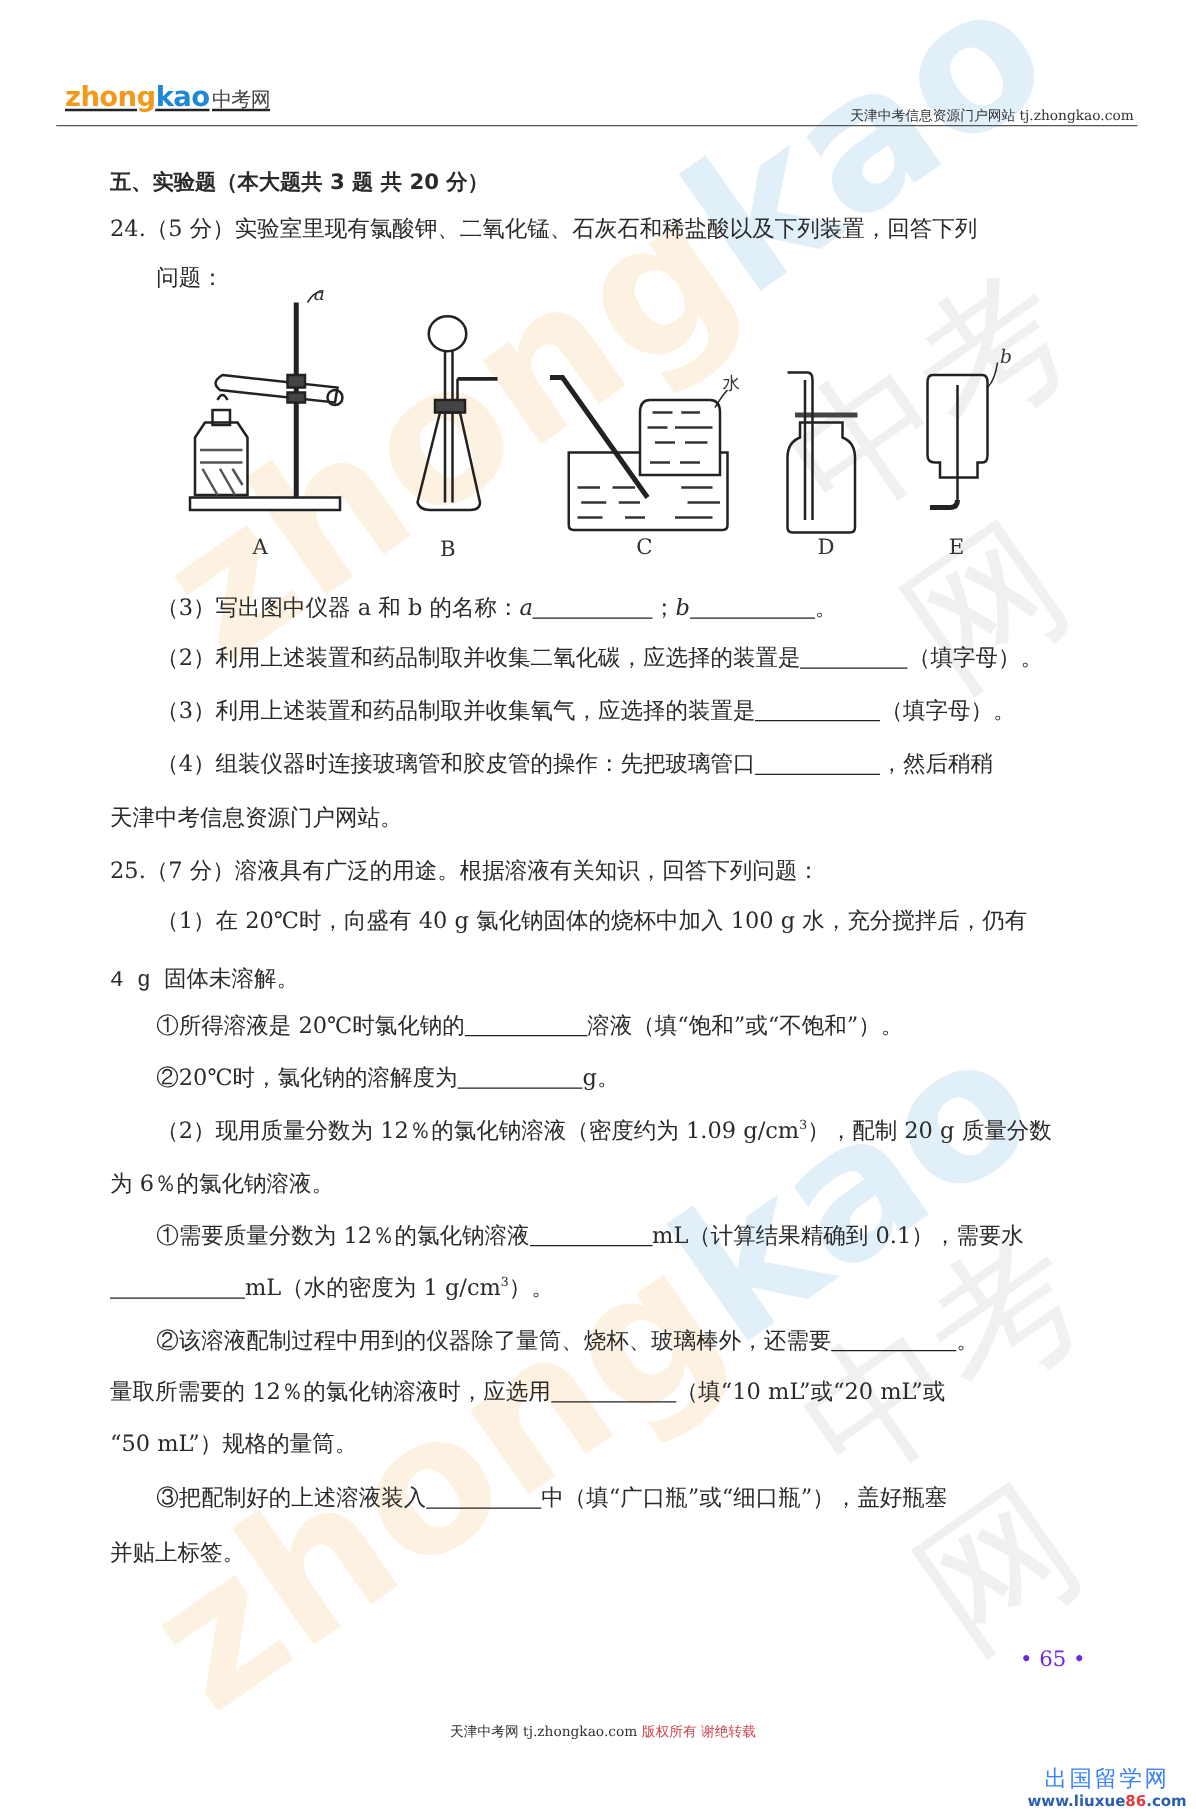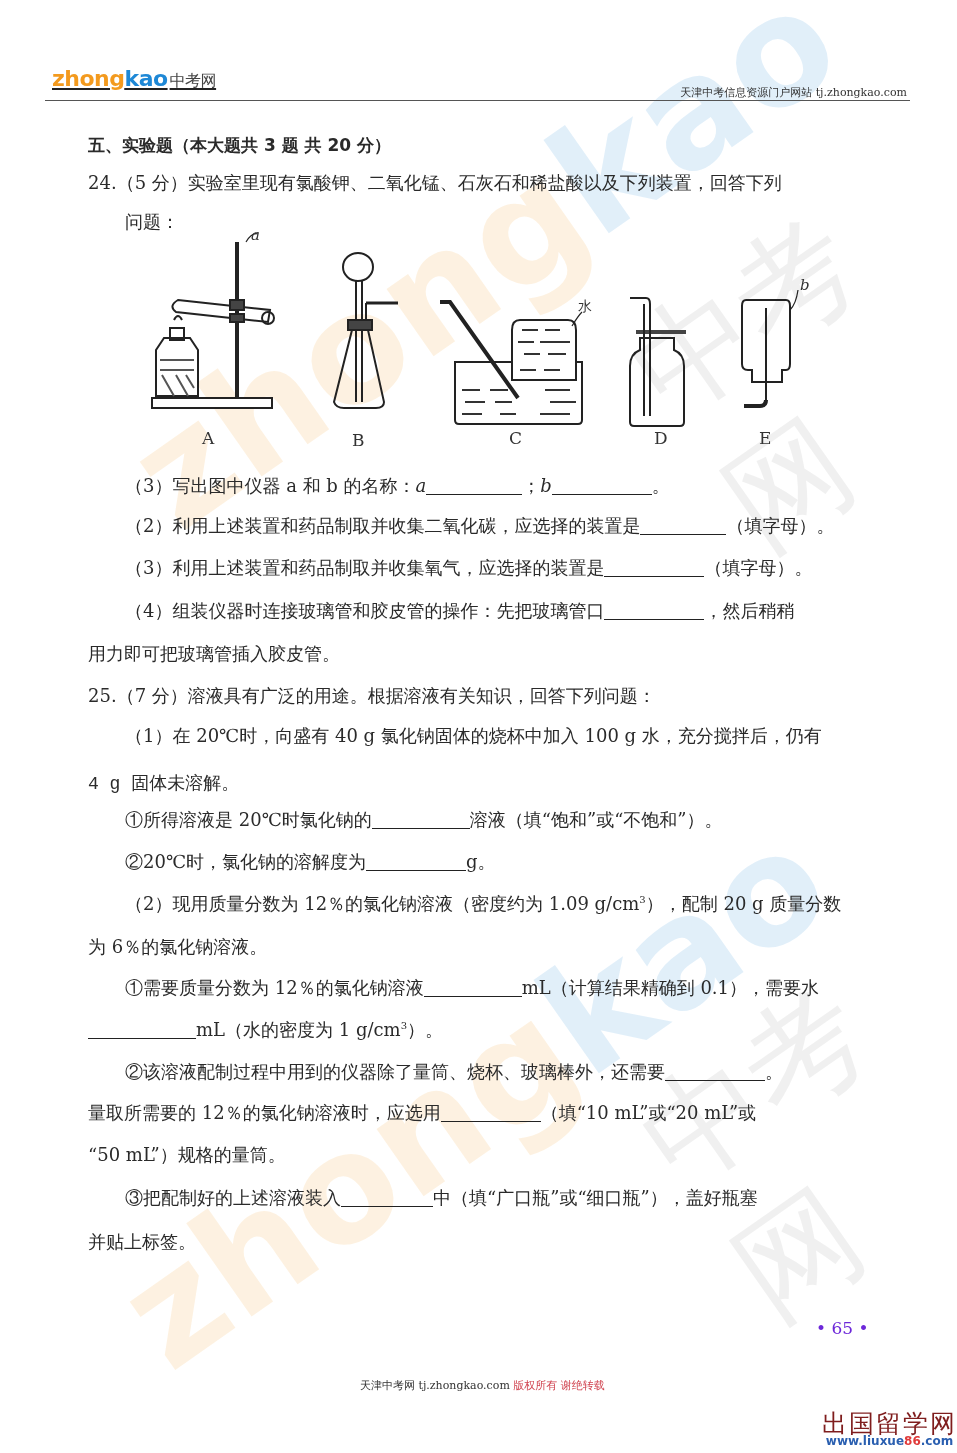--- a/index.html
+++ b/index.html
@@ -18,21 +18,21 @@
   .blank { display: inline-block; border-bottom: 1.5px solid #222; height: 18px; vertical-align: -3px; }
   sup { font-size: 10px; }
   .label { position: absolute; font-size: 17px; color: #333; }
   .wm { position: absolute; font-family: "DejaVu Sans", "Liberation Sans", sans-serif;
         font-weight: bold; pointer-events: none; }
   .footer { left: 360px; top: 1378px; font-size: 11px; color: #333; }
   .footer .red { color: #d0424e; }
   .page-num { left: 816px; top: 1318px; font-size: 17px; color: #6d28d9; }
   .brand { left: 822px; top: 1414px; font-family: "DejaVu Sans", "Liberation Sans", sans-serif;
            text-align: center; }
-  .brand .cn { font-size: 25px; color: #7f1d1d; letter-spacing: 2px; display: block; line-height: 20px; }
+  .brand .cn { font-size: 18px; color: #3b82f6; letter-spacing: 2px; display: block; line-height: 20px; }
   .brand .url { font-size: 12px; color: #2a5fb0; display: block; font-weight: bold; }
   .brand .url .red { color: #e03a3a; }
 </style>
 </head>
 <body>
 
 <div class="wm" style="left:100px; top:420px; font-size:150px; transform:rotate(-35deg); transform-origin:left top; opacity:0.13;">
   <span style="color:#f39a1e">zhong</span><span style="color:#1e88d6">kao</span>
 </div>
 <div class="wm" style="left:600px; top:320px; font-size:120px; color:#888; transform:rotate(-35deg); transform-origin:left top; opacity:0.12; font-weight:normal;">中考网</div>
@@ -129,21 +129,21 @@
 </div>
 <div class="line" style="left:125px; top:514px;">
   <span>（2）利用上述装置和药品制取并收集二氧化碳，应选择的装置是</span><span class="blank" style="width:86px"></span><span>（填字母）。</span>
 </div>
 <div class="line" style="left:125px; top:556px;">
   <span>（3）利用上述装置和药品制取并收集氧气，应选择的装置是</span><span class="blank" style="width:100px"></span><span>（填字母）。</span>
 </div>
 <div class="line" style="left:125px; top:599px;">
   <span>（4）组装仪器时连接玻璃管和胶皮管的操作：先把玻璃管口</span><span class="blank" style="width:100px"></span><span>，然后稍稍</span>
 </div>
-<div class="line" style="left:88px; top:642px;">用力即可把玻璃管插入胶皮管。</div>
+<div class="line" style="left:88px; top:642px;">天津中考信息资源门户网站。</div>
 
 <div class="line" style="left:88px; top:684px;">25.（7 分）溶液具有广泛的用途。根据溶液有关知识，回答下列问题：</div>
 <div class="line" style="left:125px; top:724px;">（1）在 20℃时，向盛有 40 g 氯化钠固体的烧杯中加入 100 g 水，充分搅拌后，仍有</div>
 <div class="line" style="left:88px; top:771px;font-family:Liberation Mono, monospace;">4 g 固体未溶解。</div>
 <div class="line" style="left:125px; top:808px;">
   <span>①所得溶液是 20℃时氯化钠的</span><span class="blank" style="width:98px"></span><span>溶液（填“饱和”或“不饱和”）。</span>
 </div>
 <div class="line" style="left:125px; top:850px;">
   <span>②20℃时，氯化钠的溶解度为</span><span class="blank" style="width:100px"></span><span>g。</span>
 </div>

